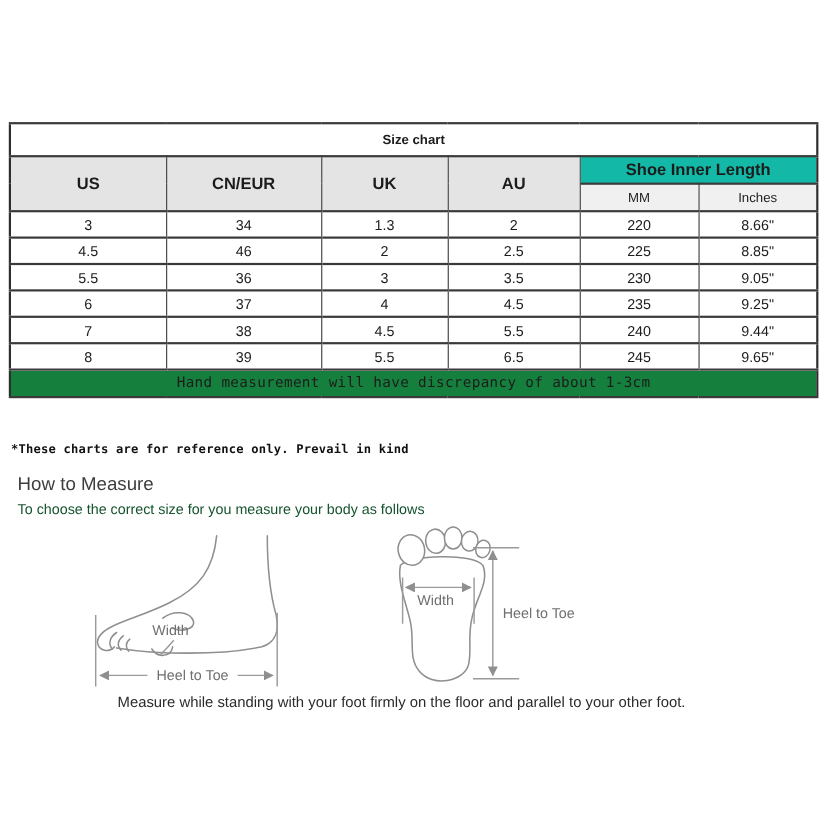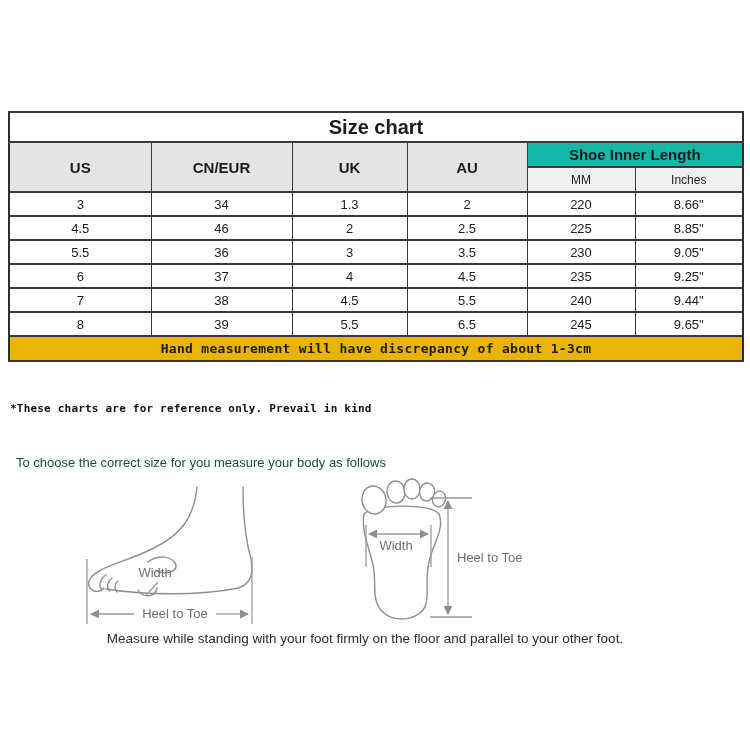--- a/index.html
+++ b/index.html
@@ -29,21 +29,21 @@
     border-top: 2px solid #3a3a3a;
     border-bottom: 2px solid #3a3a3a;
     text-align: center;
     vertical-align: middle;
     padding: 0;
     overflow: hidden;
   }
   .row-title { height: 30px; }
   .row-title td {
     background: #ffffff;
-    font-size: 20px;
+    font-size: 12px;
     font-weight: bold;
   }
   .row-hdr { height: 25px; }
   .row-hdr th {
     background: #e4e4e4;
     font-size: 15px;
     font-weight: bold;
   }
   .row-hdr th.sil { background: #14b8a6; }
   .row-subhdr { height: 25px; }
@@ -52,24 +52,24 @@
     font-size: 12px;
     font-weight: normal;
   }
   .row-data { height: 24px; }
   .row-data td {
     background: #ffffff;
     font-size: 13px;
   }
   .row-note { height: 25px; }
   .row-note td {
-    background: #eab308;
+    background: #15803d;
     font-family: "DejaVu Sans Mono", monospace;
     font-size: 13px;
-    font-weight: bold;
+    font-weight: normal;
     letter-spacing: 0.3px;
   }
 
   
   .disclaimer {
     position: absolute;
     left: 10px;
     top: 402px;
     font-family: "DejaVu Sans Mono", monospace;
     font-size: 11px;
@@ -196,20 +196,21 @@
         <td>9.65"</td>
       </tr>
       <tr class="row-note">
         <td colspan="6">Hand measurement will have discrepancy of about 1-3cm</td>
       </tr>
     </tbody>
   </table>
 
   <div class="disclaimer">*These charts are for reference only. Prevail in kind</div>
 
+  <div class="howto-heading">How to Measure</div>
   <div class="howto-sub">To choose the correct size for you measure your body as follows</div>
 
   <svg class="diagram" viewBox="0 0 750 155" xmlns="http://www.w3.org/2000/svg">
     <defs>
       <marker id="arw" viewBox="0 0 10 10" refX="9" refY="5" markerWidth="7" markerHeight="7" orient="auto-start-reverse">
         <path d="M0,0 L10,5 L0,10 z" fill="#8f8f8f"></path>
       </marker>
     </defs>
 
     <g>

